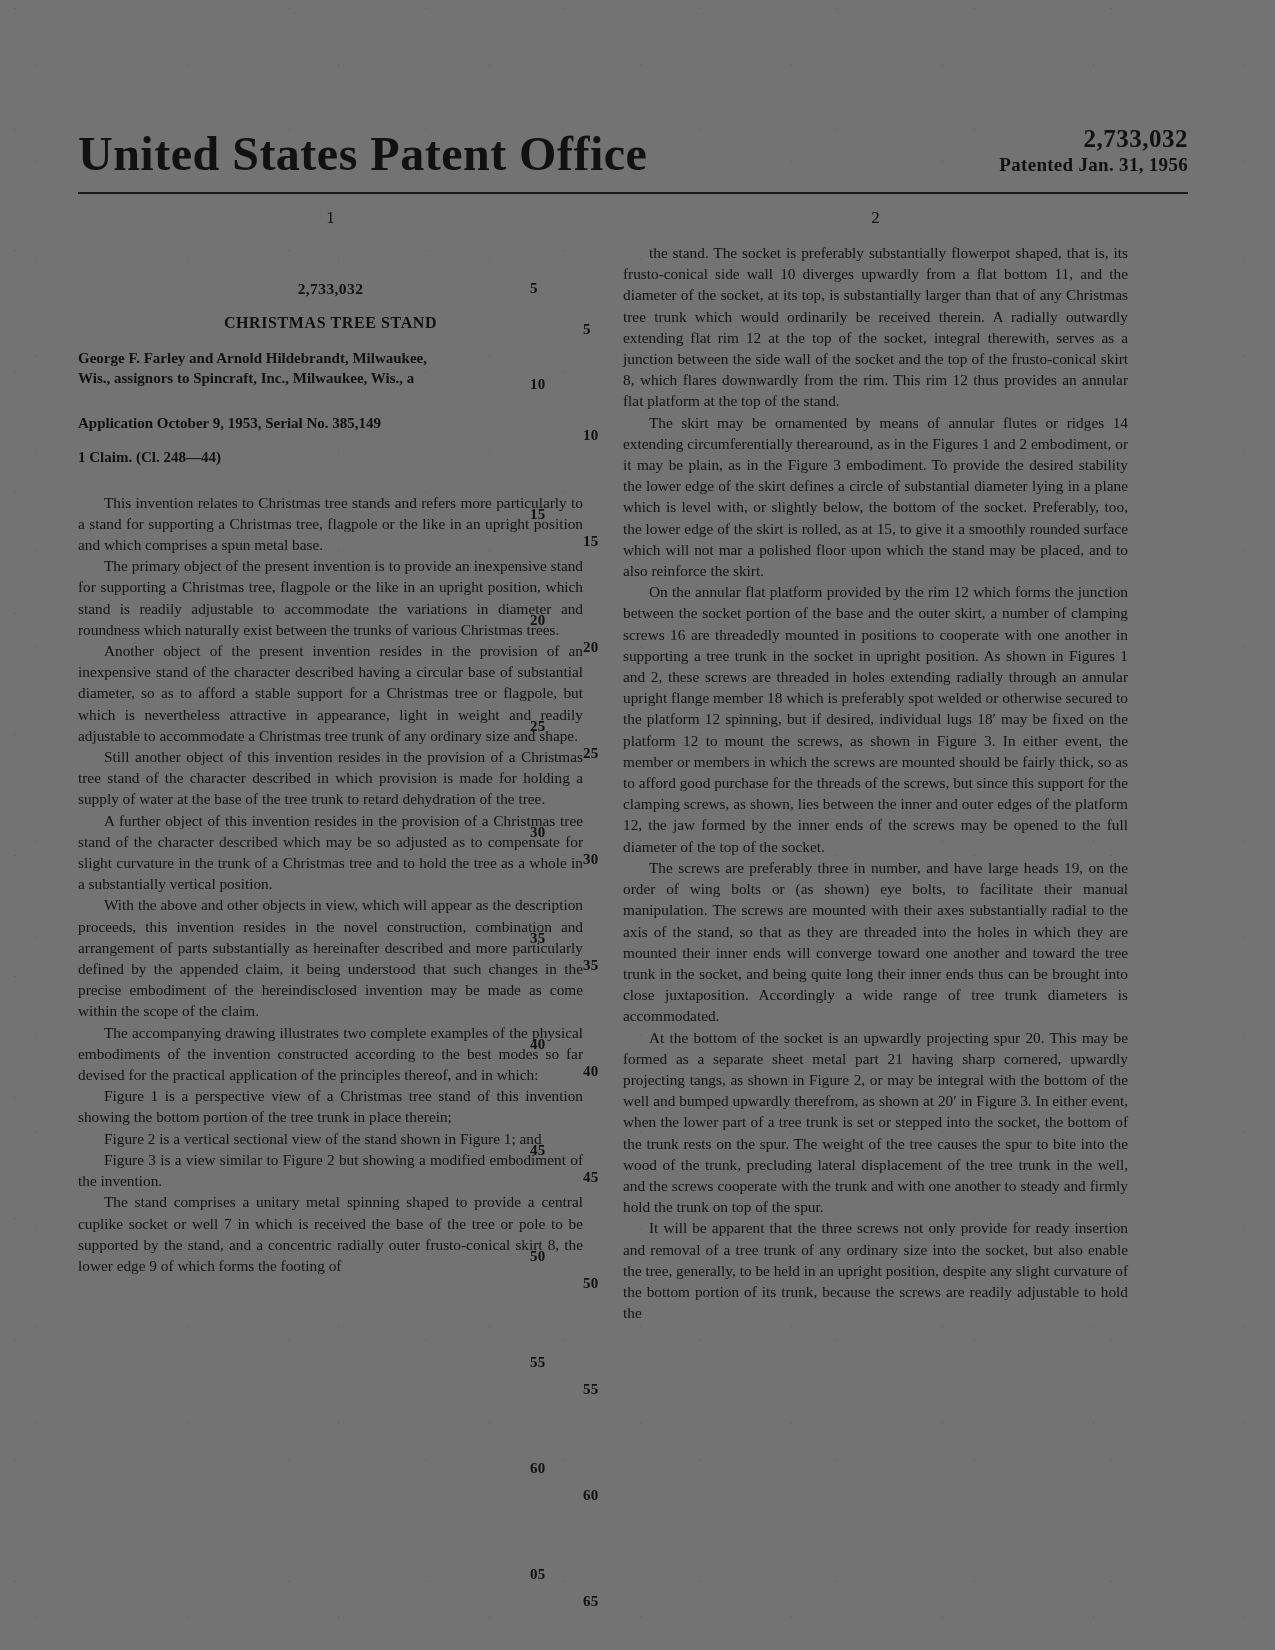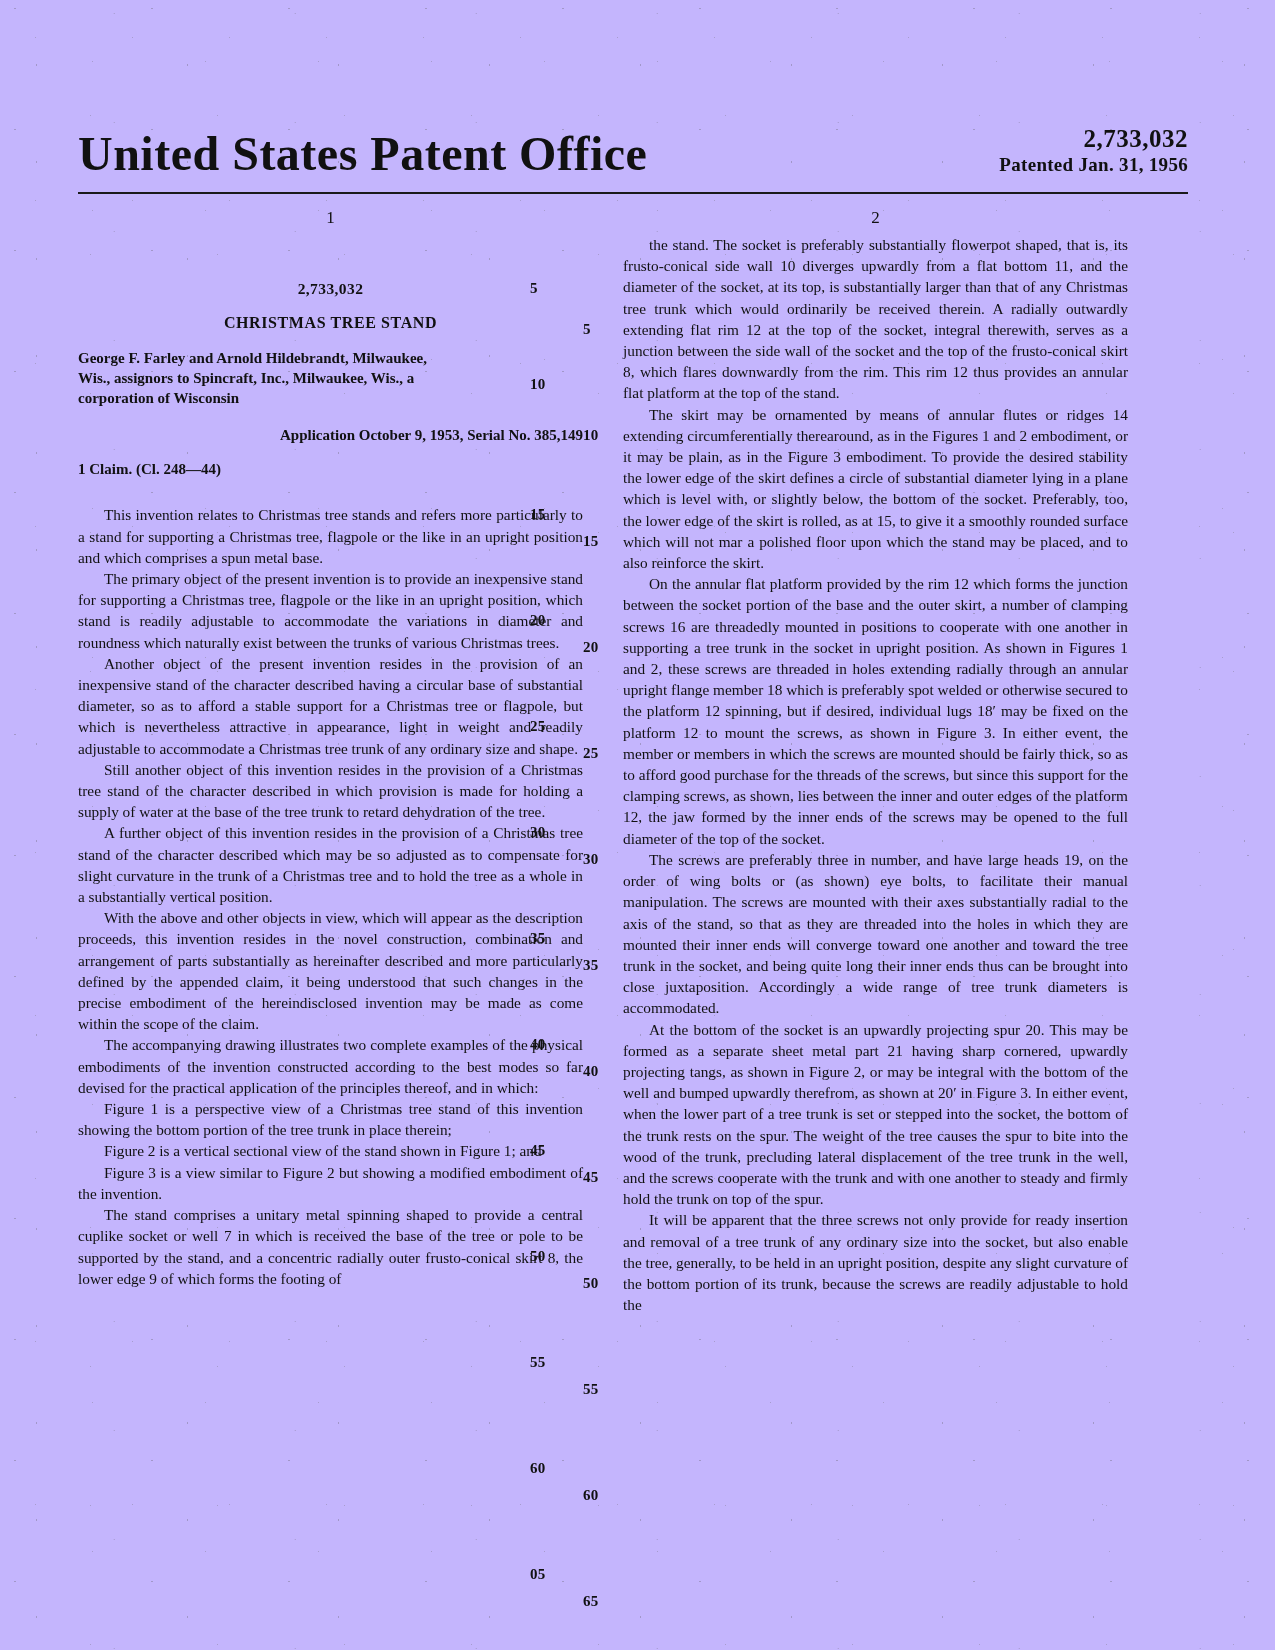--- a/index.html
+++ b/index.html
@@ -13,21 +13,21 @@
     font-family: "Liberation Serif", "DejaVu Serif", serif;
     color: #111111;
     position: relative;
     overflow: hidden;
   }
 
   
   .page {
     position: absolute;
     inset: 0;
-    background-color: #c4b5fd;
+    background-color: #737373;
   }
   .speckle {
     position: absolute;
     inset: 0;
     pointer-events: none;
     opacity: .30;
     background-image:
       radial-gradient(circle at 11% 7%,  #555 0.6px, transparent 0.7px),
       radial-gradient(circle at 37% 23%, #666 0.5px, transparent 0.6px),
       radial-gradient(circle at 63% 12%, #555 0.6px, transparent 0.7px),
@@ -119,42 +119,42 @@
     font-weight: 700;
     line-height: 1.32;
     margin-top: 17px;
     text-align: justify;
     text-indent: 0;
   }
   .inventors .ind { display: block; padding-left: 22px; text-indent: -22px; }
   .application {
     font-size: 15px;
     font-weight: 700;
-    text-align: right;
-    margin-top: 19px;
+    text-align: left;
+    margin-top: 26px;
   }
   .claimline {
     font-size: 15px;
     font-weight: 700;
     margin-top: 17px;
   }
 
   
   .body-text {
     font-size: 15.3px;
     line-height: 21.2px;
     text-align: justify;
     text-justify: inter-word;
     hyphens: none;
   }
   .body-text p {
     margin: 0;
     text-indent: 26px;
   }
-  .right .body-text { margin-top: 0; }
+  .right .body-text { margin-top: 8px; }
   .left .body-text  { margin-top: 26px; }
 
   
   .gutter {
     position: absolute;
     width: 34px;
     text-align: left;
     font-size: 15px;
     font-weight: 700;
     letter-spacing: .3px;
@@ -189,21 +189,20 @@
         <div class="colnum">1</div>
 
         <div class="block-title">
           <div class="bt-number">2,733,032</div>
           <div class="bt-name">CHRISTMAS TREE STAND</div>
         </div>
 
         <div class="inventors">
           <span class="ind">George F. Farley and Arnold Hildebrandt, Milwaukee,</span>
           <span class="ind">Wis., assignors to Spincraft, Inc., Milwaukee, Wis., a</span>
-          <span class="ind">corporation of Wisconsin</span>
         </div>
 
         <div class="application">Application October 9, 1953, Serial No. 385,149</div>
         <div class="claimline">1 Claim.   (Cl. 248—44)</div>
 
         <div class="body-text">
           <p>This invention relates to Christmas tree stands and refers more particularly to a stand for supporting a Christmas tree, flagpole or the like in an upright position and which comprises a spun metal base.</p>
           <p>The primary object of the present invention is to provide an inexpensive stand for supporting a Christmas tree, flagpole or the like in an upright position, which stand is readily adjustable to accommodate the variations in diameter and roundness which naturally exist between the trunks of various Christmas trees.</p>
           <p>Another object of the present invention resides in the provision of an inexpensive stand of the character described having a circular base of substantial diameter, so as to afford a stable support for a Christmas tree or flagpole, but which is nevertheless attractive in appearance, light in weight and readily adjustable to accommodate a Christmas tree trunk of any ordinary size and shape.</p>
           <p>Still another object of this invention resides in the provision of a Christmas tree stand of the character described in which provision is made for holding a supply of water at the base of the tree trunk to retard dehydration of the tree.</p>

